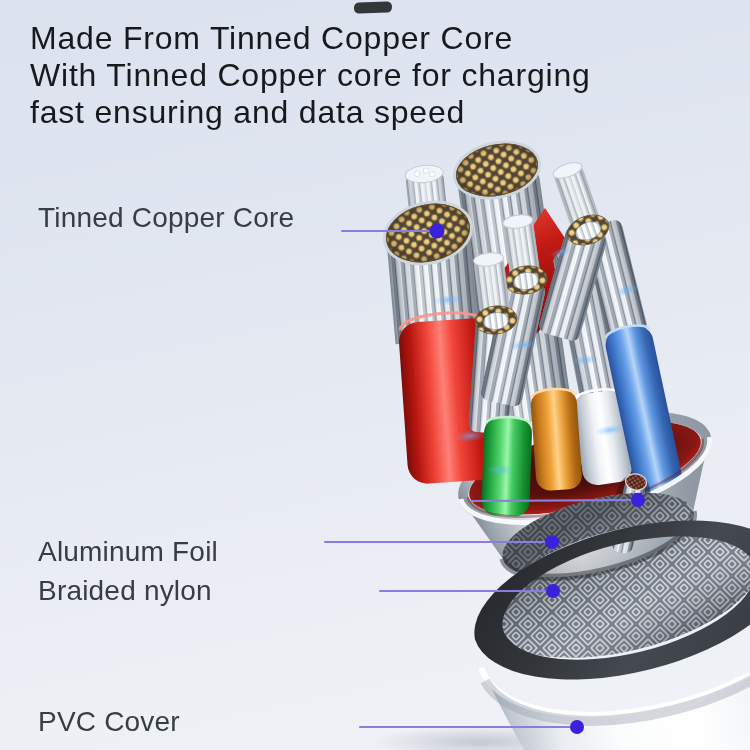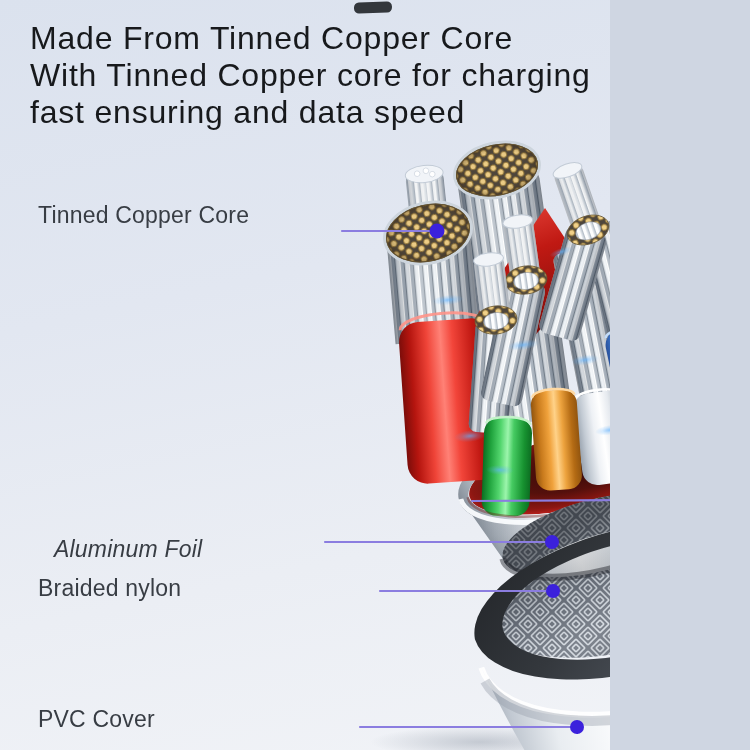--- a/index.html
+++ b/index.html
@@ -1,32 +1,32 @@
 <!DOCTYPE html>
 <html><head>
 <meta charset="utf-8">
 <style>
   html,body{margin:0;padding:0;background:#cfd6e2;}
   .stage{
-    position:relative;width:610px;height:750px;overflow:hidden;
+    position:relative;width:750px;height:750px;overflow:hidden;
     background:linear-gradient(168deg,#dbe2ee 0%,#e2e7f1 38%,#ebeef4 72%,#f1f3f7 100%);
     font-family:"Liberation Sans","DejaVu Sans",sans-serif;
   }
   .stage svg{position:absolute;left:0;top:0;}
   .headline{
     position:absolute;left:30px;top:20px;width:700px;
     font-size:32px;line-height:37px;font-weight:500;letter-spacing:.8px;
     color:#17191c;
   }
   .part-label{
-    position:absolute;font-size:23px;font-weight:400;letter-spacing:.2px;color:#383d44;
+    position:absolute;font-size:28px;font-weight:400;letter-spacing:.2px;color:#383d44;
     white-space:nowrap;
   }
   .lbl-tcc{left:38px;top:202px;}
-  .lbl-af{left:54px;top:536px;font-style:italic;}
+  .lbl-af{left:38px;top:536px;}
   .lbl-bn{left:38px;top:575px;}
   .lbl-pvc{left:38px;top:706px;}
 </style>
 </head>
 <body>
 
 <div class="stage">
 
 <svg width="750" height="750" viewBox="0 0 750 750" aria-hidden="true">
   <defs>

